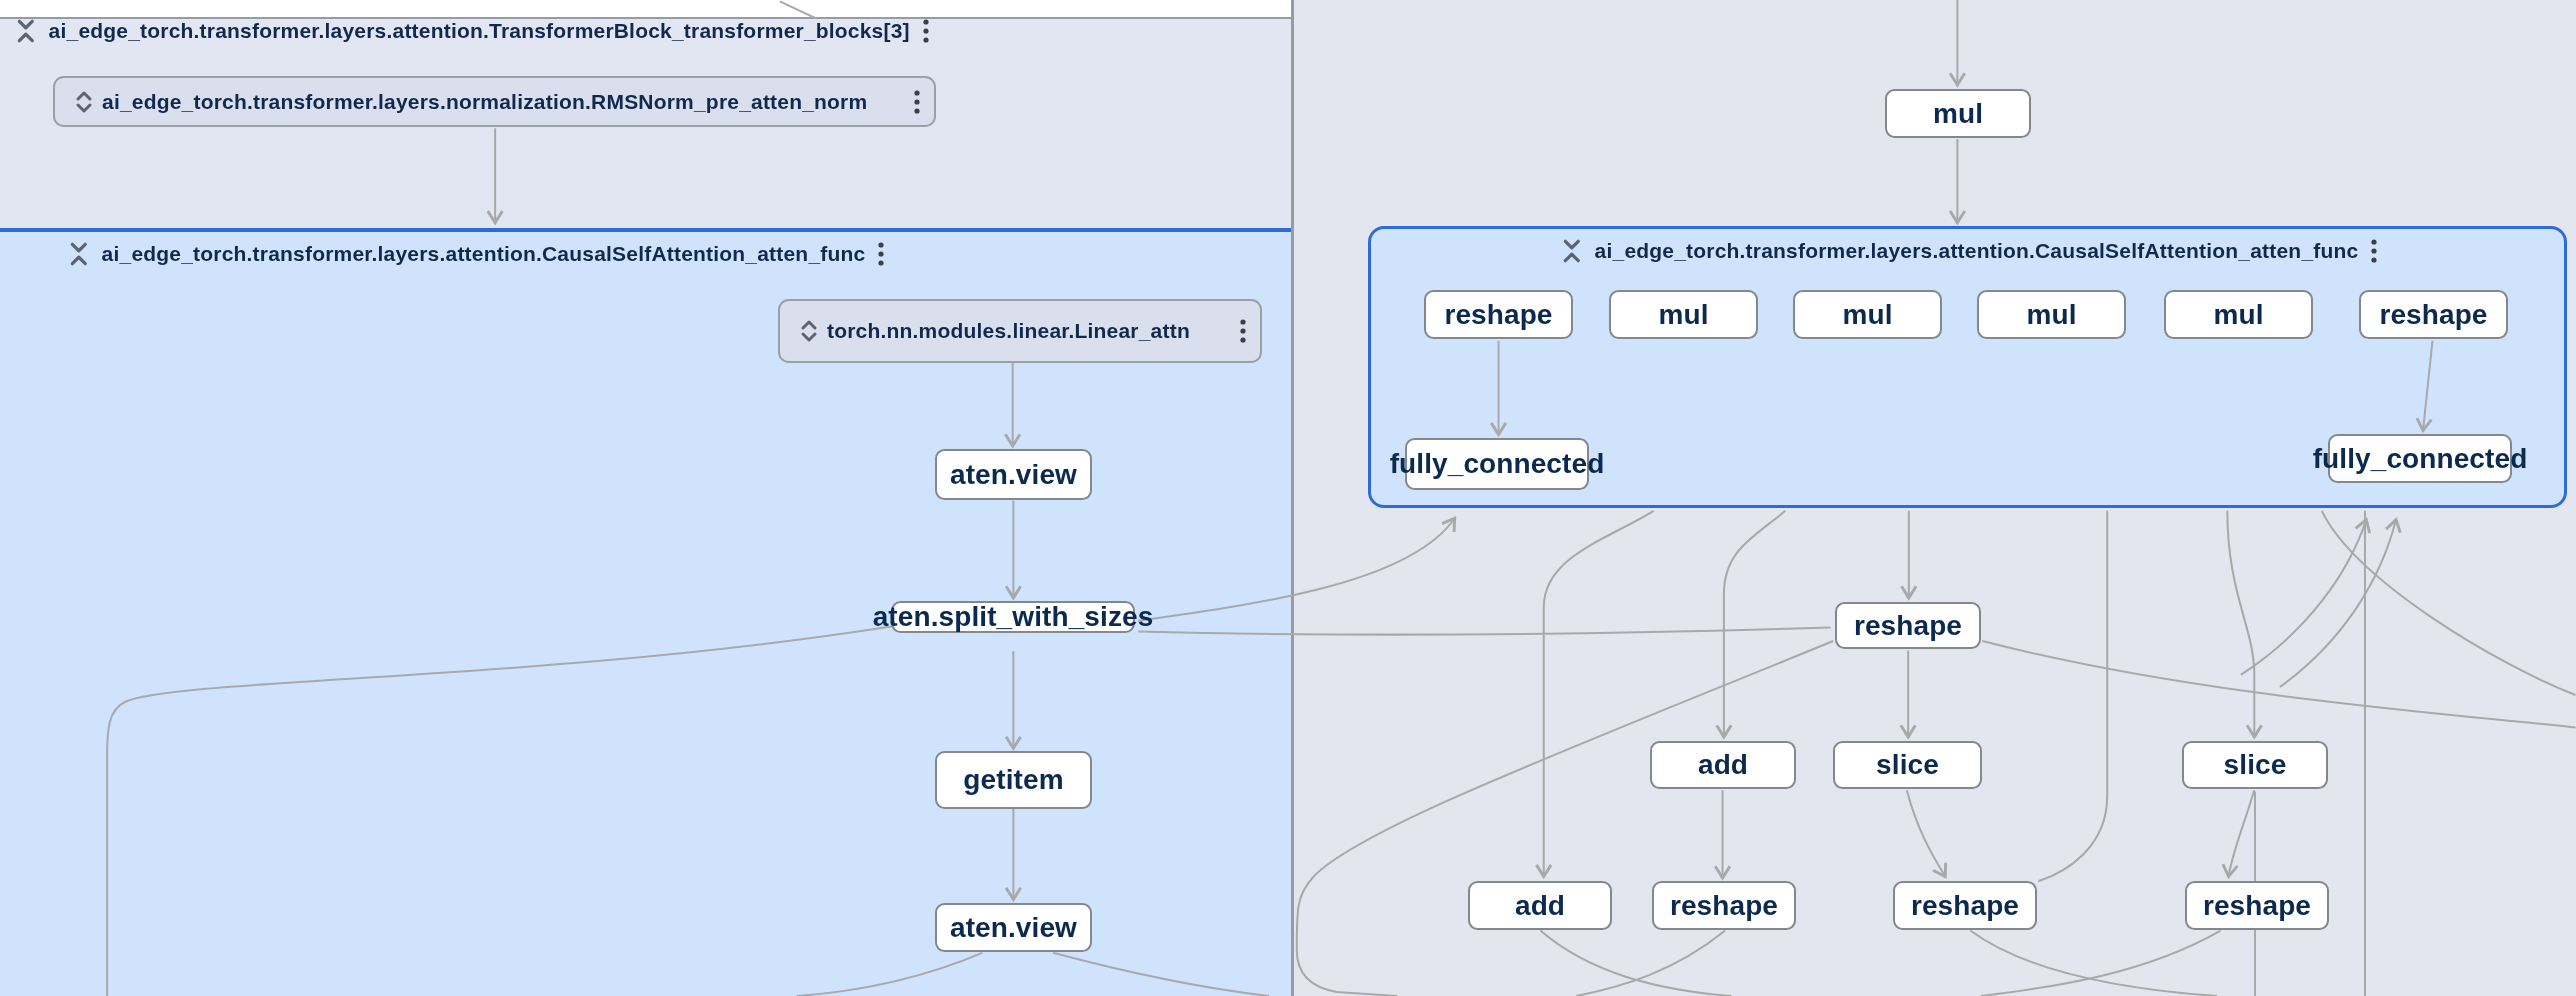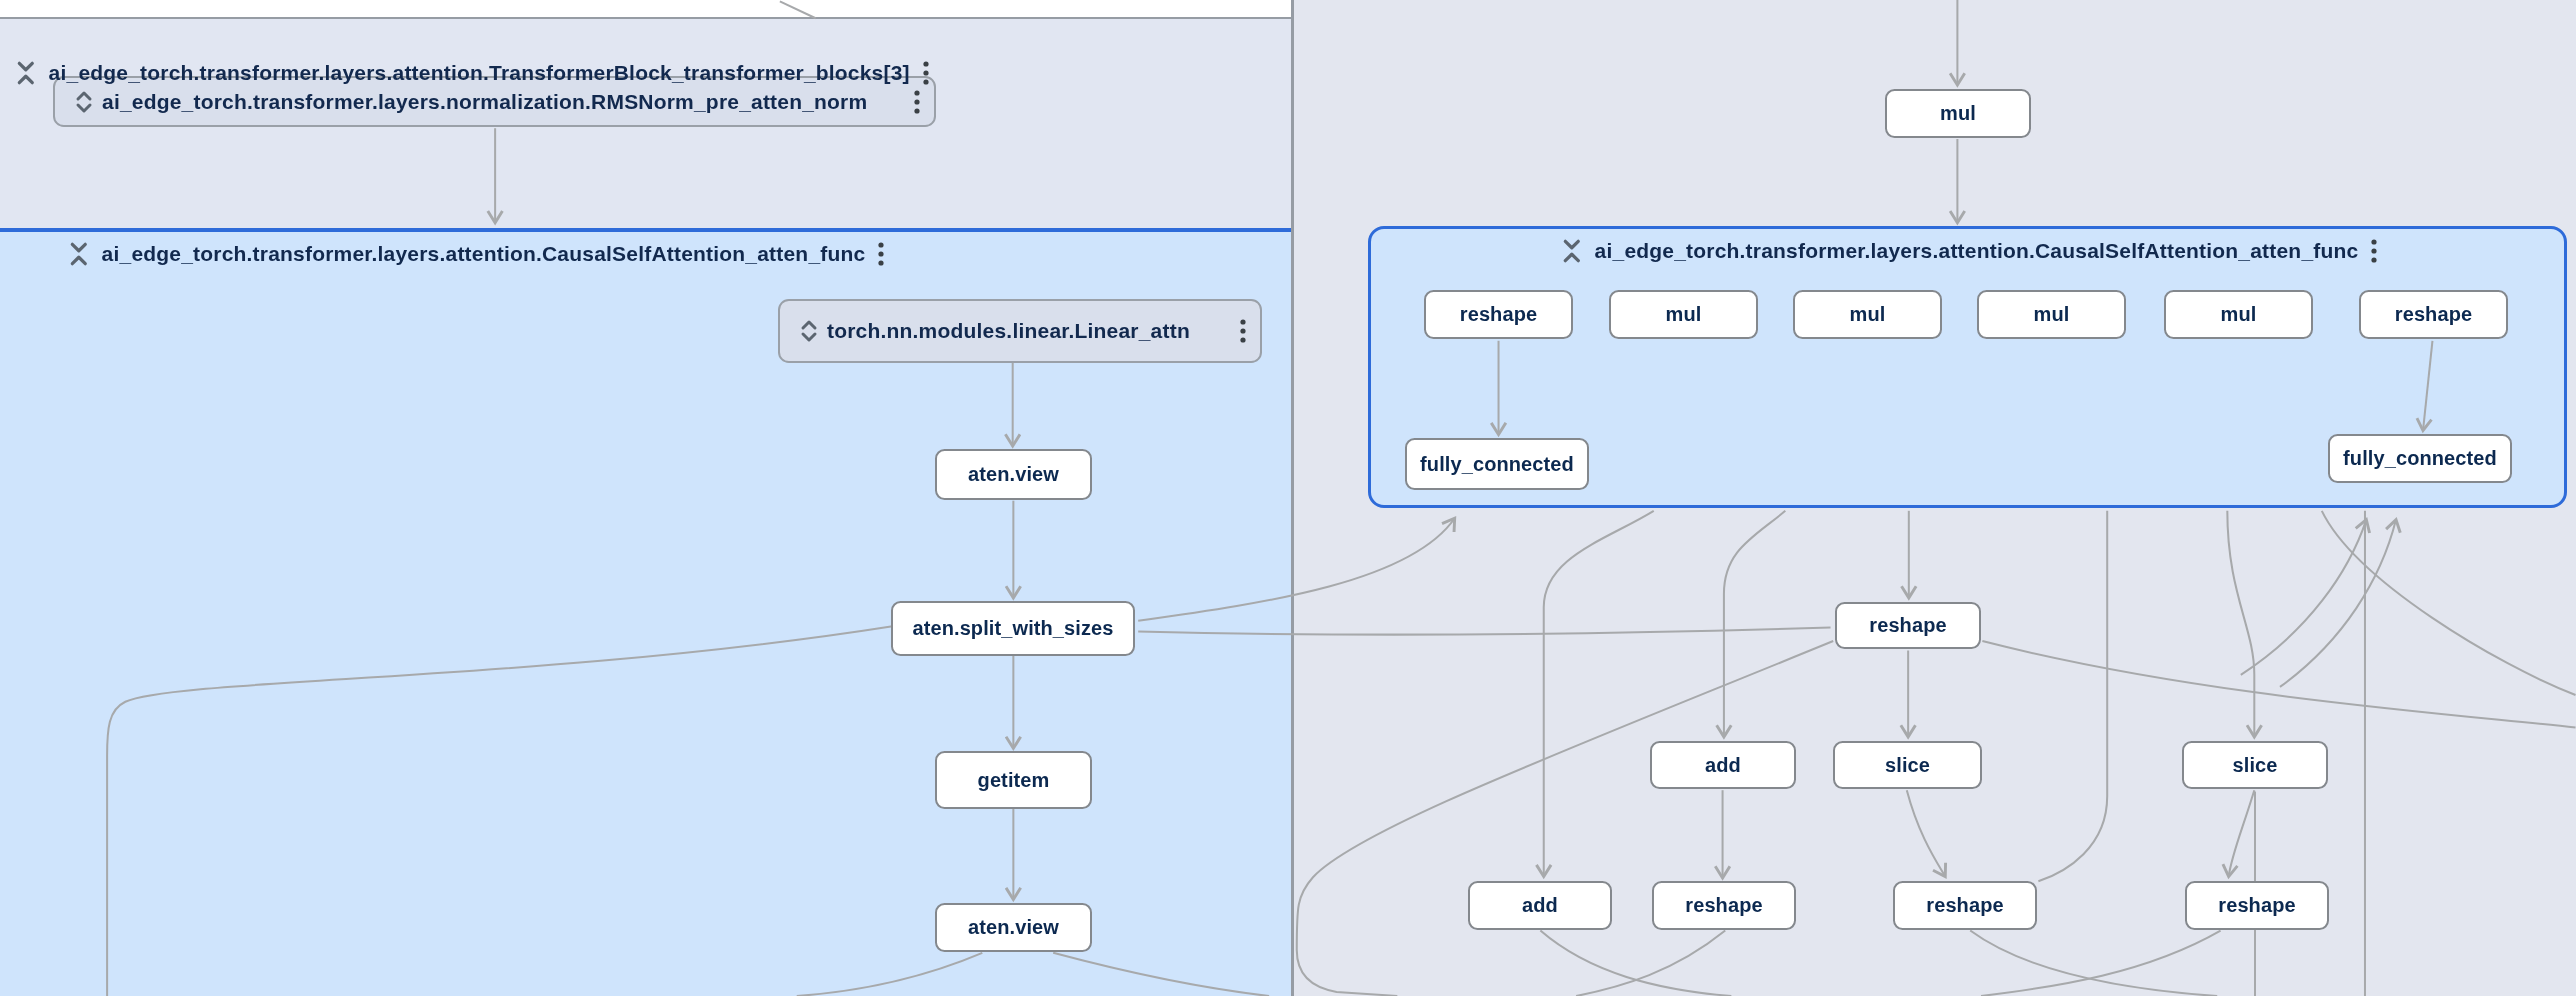--- a/index.html
+++ b/index.html
@@ -23,38 +23,38 @@
   .group-csa-right{
     left:1368px;top:226px;width:1199px;height:282px;
     background:#cfe4fc;border:3.4px solid #2e6bd9;border-radius:16px;
     z-index:1;box-sizing:border-box;
   }
   
   .grp-header{
     display:flex;align-items:center;gap:12px;height:31px;z-index:4;
     color:#12294e;font-size:21px;font-weight:700;letter-spacing:0.2px;white-space:nowrap;
   }
-  .hdr-tb{left:15px;top:15px;margin-top:42px;}
+  .hdr-tb{left:15px;top:15px;}
   .hdr-csa-left{left:68px;top:238px;}
   .hdr-csa-right{left:1561px;top:235px;}
   .icon-btn{display:flex;align-items:center;justify-content:center;cursor:pointer;}
   
   .collapsed-node{
     display:flex;align-items:center;gap:8px;z-index:3;box-sizing:border-box;
     background:#d9dfec;border:2px solid #9aa0a8;border-radius:10.8px;
     color:#12294e;font-size:21px;font-weight:700;letter-spacing:0.2px;
     padding:0 13.5px 0 19px;white-space:nowrap;cursor:pointer;
   }
   .collapsed-node .kebab{margin-left:auto;}
   
   .op-node{
     position:absolute;z-index:3;box-sizing:border-box;
     background:#ffffff;border:2px solid #84888d;border-radius:9.5px;
     display:flex;align-items:center;justify-content:center;
-    color:#0c2950;font-size:20px;font-weight:700;letter-spacing:0.1px;
+    color:#0c2950;font-size:28px;font-weight:700;letter-spacing:0.1px;
     white-space:nowrap;cursor:pointer;
   }
   #edges{position:absolute;left:0;top:0;z-index:2;pointer-events:none;}
   .chev{stroke:#5b6570;stroke-width:3;fill:none;stroke-linecap:round;stroke-linejoin:round;}
   .kebab circle{fill:#3a4045;}
 </style>
 </head>
 <body>
 
 <div class="abs canvas-strip"></div>
@@ -188,21 +188,21 @@
     <svg class="kebab" width="8" height="26" viewBox="0 0 8 26">
       <circle cx="4" cy="4" r="2.6"></circle>
         <circle cx="4" cy="13" r="2.6"></circle>
         <circle cx="4" cy="22" r="2.6"></circle>
     </svg>
   </span>
 </div>
 
 <div id="nodes-layer">
     <div class="op-node" style="left: 935px; top: 449px; width: 157px; height: 51px;">aten.view</div>
-    <div class="op-node" style="left: 891px; top: 601px; width: 244px; height: 55px;">aten.split_with_sizes</div>
+    <div class="op-node" style="left: 891px; top: 601px; width: 244px; height: 32px;">aten.split_with_sizes</div>
     <div class="op-node" style="left: 935px; top: 751px; width: 157px; height: 58px;">getitem</div>
     <div class="op-node" style="left: 935px; top: 903px; width: 157px; height: 49px;">aten.view</div>
     <div class="op-node" style="left: 1885px; top: 89px; width: 146px; height: 49px;">mul</div>
     <div class="op-node" style="left: 1424px; top: 290px; width: 149px; height: 49px;">reshape</div>
     <div class="op-node" style="left: 1609px; top: 290px; width: 149px; height: 49px;">mul</div>
     <div class="op-node" style="left: 1793px; top: 290px; width: 149px; height: 49px;">mul</div>
     <div class="op-node" style="left: 1977px; top: 290px; width: 149px; height: 49px;">mul</div>
     <div class="op-node" style="left: 2164px; top: 290px; width: 149px; height: 49px;">mul</div>
     <div class="op-node" style="left: 2359px; top: 290px; width: 149px; height: 49px;">reshape</div>
     <div class="op-node" style="left: 1405px; top: 438px; width: 184px; height: 52px;">fully_connected</div>

